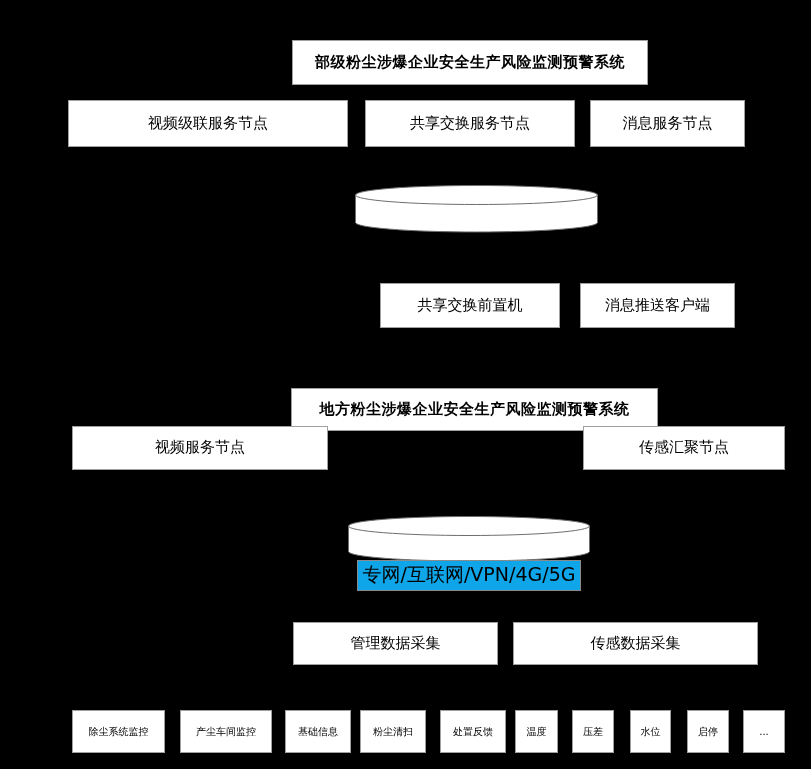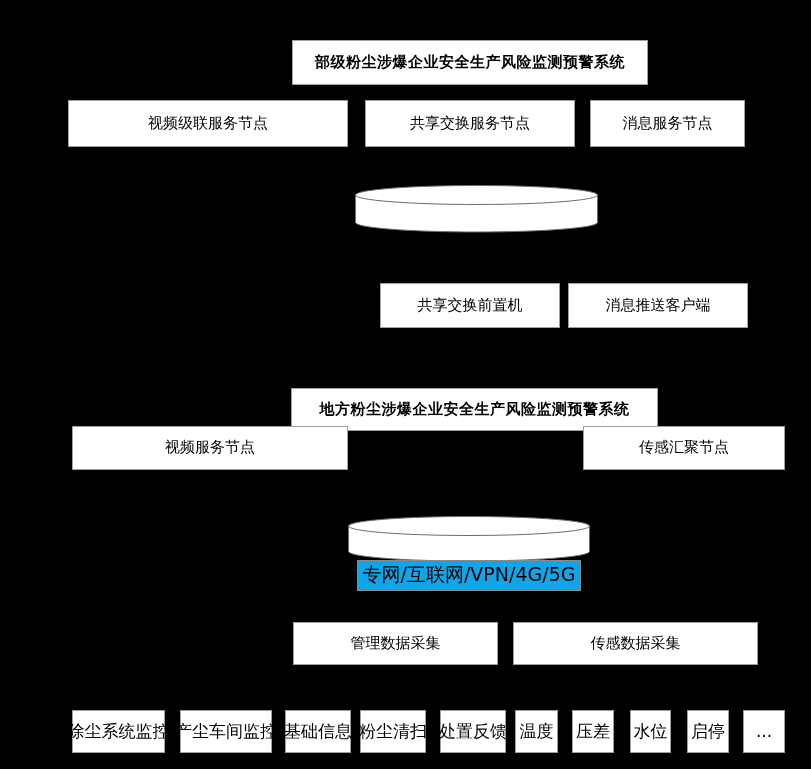--- a/index.html
+++ b/index.html
@@ -22,21 +22,21 @@
     color:#000;
     display:flex;align-items:center;justify-content:center;
     text-align:center;
     box-sizing:border-box;
     z-index:2;
     font-size:15px;
     line-height:1.15;
     white-space:nowrap;
   }
   .node.title{font-weight:bold;font-size:15px;letter-spacing:0.5px;margin-top:24px;}
-  .node.small{font-size:17px;}
+  .node.small{font-size:10px;}
   .cyl{position:absolute;z-index:2;}
   .cyl svg{display:block;}
   .cyl-label{
     position:absolute;left:0;right:0;
     display:flex;align-items:center;justify-content:center;
     color:#000;
     margin-top:48px;
   }
   .cyl-label.plain{top:12px;bottom:6px;font-size:16px;}
   .cyl-label.boxed{top:11px;bottom:5px;}
@@ -76,25 +76,25 @@
 
   <div class="cyl" style="left:355px;top:185px;width:243px;height:48px">
     <svg width="243" height="48" viewBox="0 0 243 48">
       <path d="M0.5,10 L0.5,37.5 A121,9.5 0 0 0 242.5,37.5 L242.5,10" fill="#ffffff" stroke="#6e6e6e"></path>
       <ellipse cx="121.5" cy="10" rx="121" ry="9.5" fill="#ffffff" stroke="#6e6e6e"></ellipse>
     </svg>
     <div class="cyl-label plain">政务外网</div>
   </div>
 
   <div class="node" style="left:380px;top:283px;width:180px;height:45px">共享交换前置机</div>
-  <div class="node" style="left:568px;top:283px;width:180px;height:45px">消息推送客户端</div>
+  <div class="node" style="left:580px;top:283px;width:155px;height:45px">消息推送客户端</div>
 
   <div class="node title" style="left:291px;top:364px;width:367px;height:43px">地方粉尘涉爆企业安全生产风险监测预警系统</div>
 
-  <div class="node" style="left:72px;top:426px;width:276px;height:44px">视频服务节点</div>
+  <div class="node" style="left:72px;top:426px;width:256px;height:44px">视频服务节点</div>
   <div class="node" style="left:583px;top:426px;width:202px;height:44px">传感汇聚节点</div>
 
   <div class="cyl" style="left:348px;top:516px;width:242px;height:46px">
     <svg width="242" height="46" viewBox="0 0 242 46">
       <path d="M0.5,10 L0.5,35.5 A120.5,9.5 0 0 0 241.5,35.5 L241.5,10" fill="#ffffff" stroke="#6e6e6e"></path>
       <ellipse cx="121" cy="10" rx="120.5" ry="9.5" fill="#ffffff" stroke="#6e6e6e"></ellipse>
     </svg>
     <div class="cyl-label boxed">
       <span>专网/互联网/VPN/4G/5G</span>
     </div>

